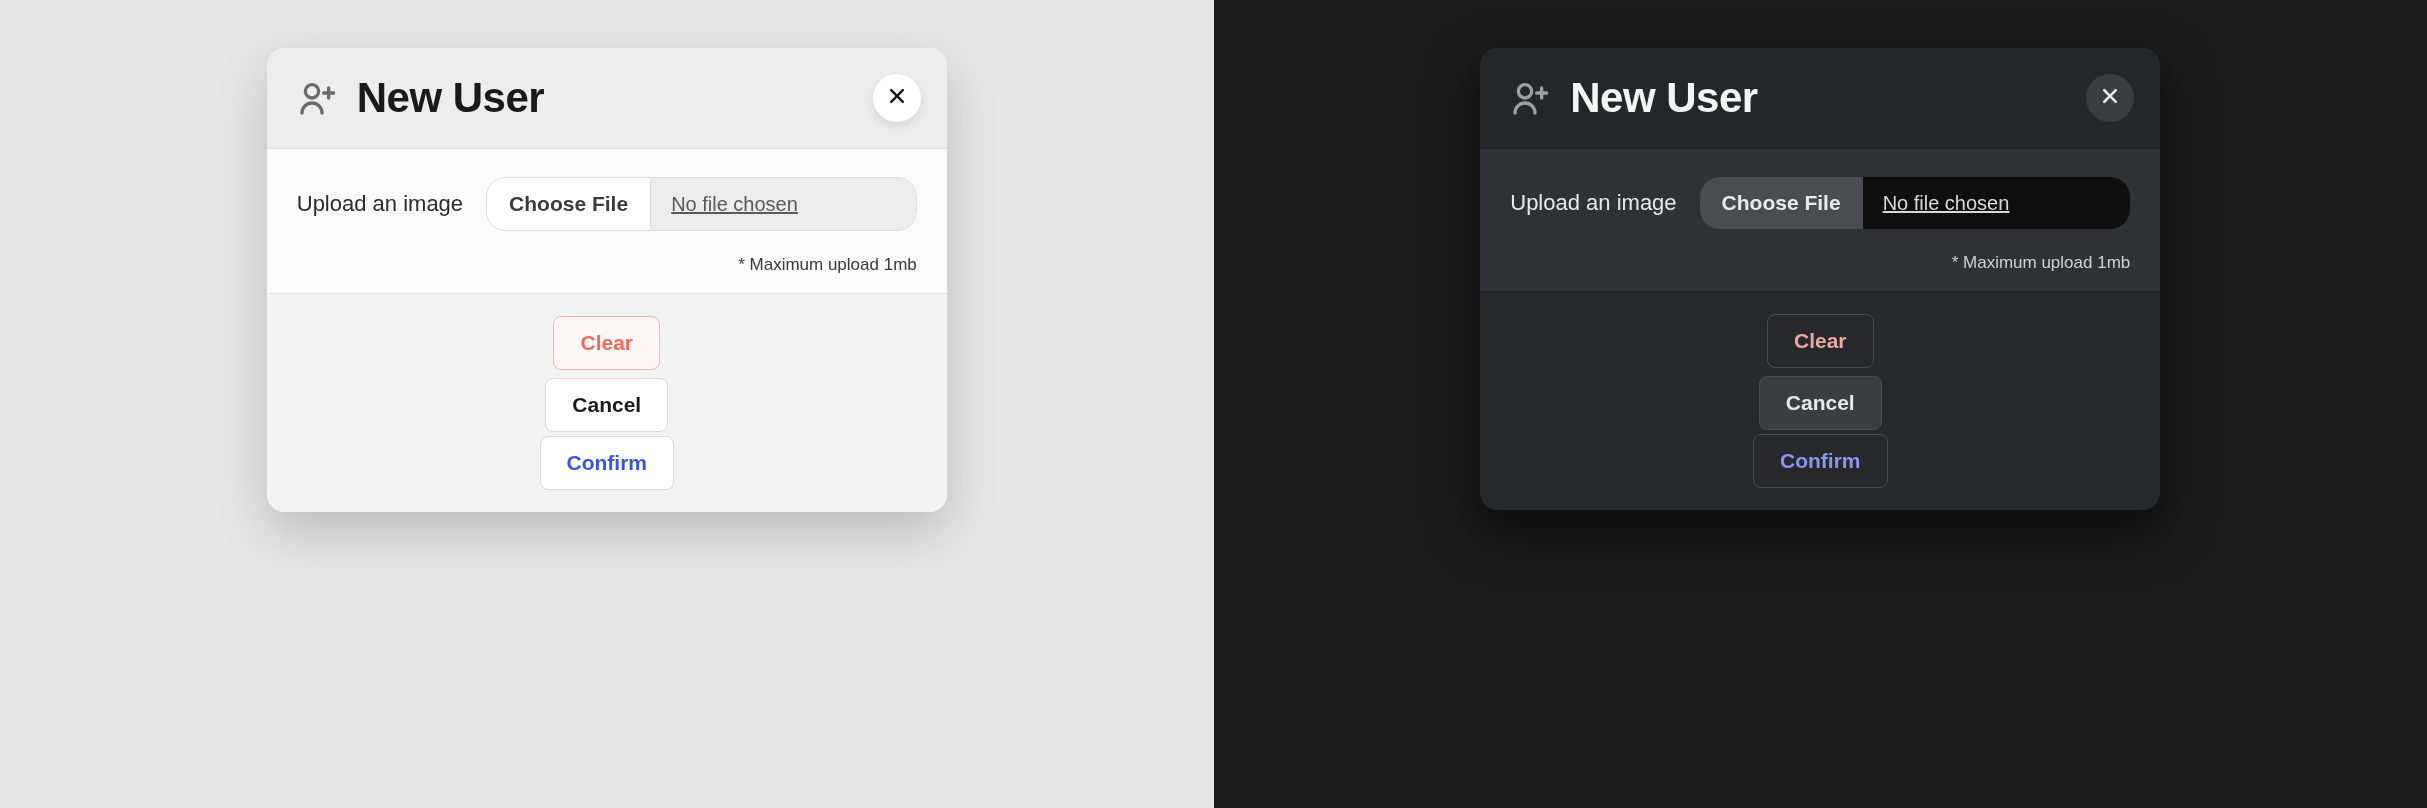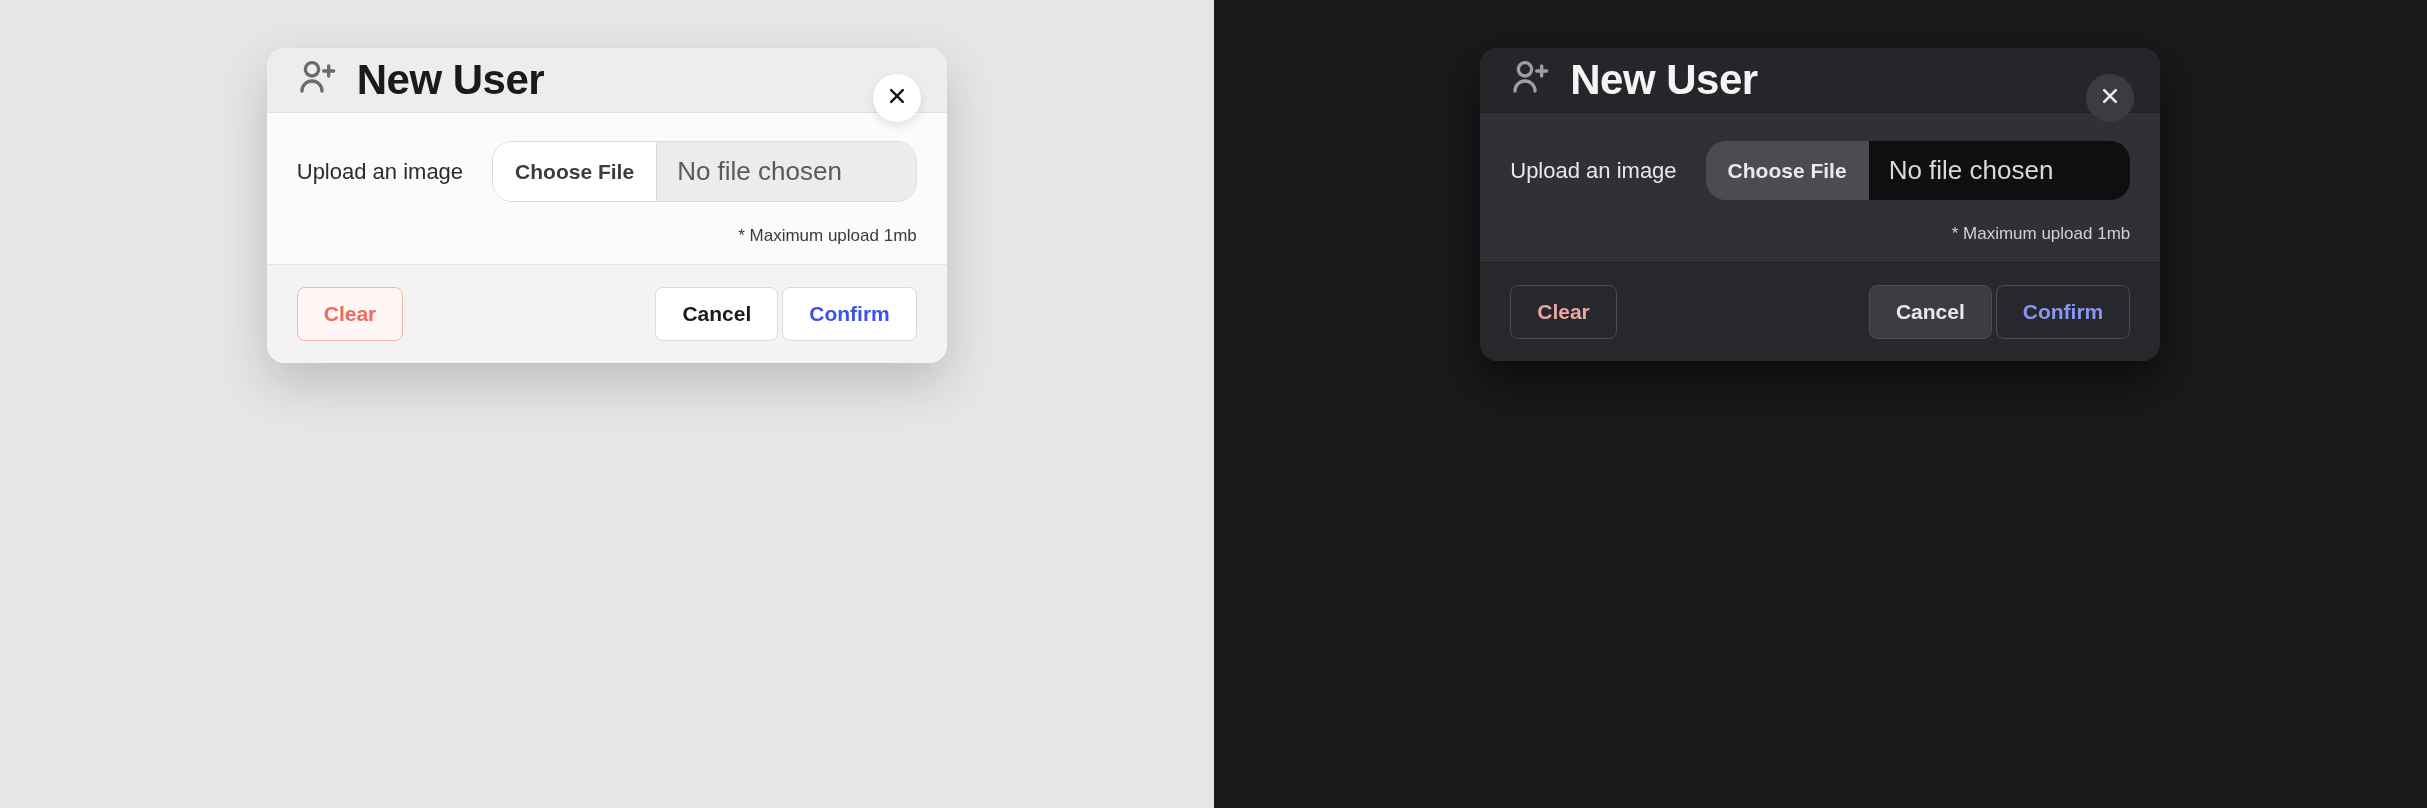--- a/index.html
+++ b/index.html
@@ -24,22 +24,22 @@
   width: 680px;
   border-radius: 18px;
   overflow: hidden;
   box-shadow: 0 20px 50px rgba(0,0,0,0.18);
 }
 .light .modal { background: #fbfbfb; }
 .dark  .modal { background: #2b2d31; box-shadow: 0 20px 50px rgba(0,0,0,0.6); }
 
 .modal-header {
   display: flex;
-  align-items: flex-start;
-  padding: 8px 30px;
+  align-items: center;
+  padding: 26px 30px;
   position: relative;
 }
 .light .modal-header { background: #ededed; border-bottom: 1px solid #e1e1e1; }
 .dark  .modal-header { background: #24262a; border-bottom: 1px solid #1f2023; }
 
 .user-plus-icon {
   width: 40px;
   height: 40px;
   margin-right: 20px;
   flex-shrink: 0;
@@ -74,21 +74,21 @@
 
 .modal-body {
   padding: 28px 30px 18px 30px;
 }
 .light .modal-body { background: #fbfbfb; }
 .dark  .modal-body { background: #2f3136; }
 
 .upload-row {
   display: flex;
   align-items: center;
-  gap: 29px;
+  gap: 23px;
   margin-bottom: 24px;
 }
 .upload-label {
   font-size: 22px;
   font-weight: 400;
   white-space: nowrap;
 }
 .light .upload-label { color: #2c2c2c; }
 .dark  .upload-label { color: #e8e8e9; }
 
@@ -108,39 +108,41 @@
   border: none;
   cursor: pointer;
   white-space: nowrap;
 }
 .light .choose-btn { background: #ffffff; color: #3c3c3c; border-right: 1px solid #dcdcdc; }
 .dark  .choose-btn { background: #4a4c52; color: #e9e9ea; }
 
 .file-status {
   flex: 1;
   padding: 14px 20px;
-  font-size: 26px;
-  display: flex;
-  align-items: center;
+  font-size: 20px;
+  display: flex;
+  align-items: center;
+  text-decoration: underline;
 }
 .light .file-status { background: #ececec; color: #5a5a5a; }
 .dark  .file-status { background: #0f0f10; color: #d9d9da; }
 
 .hint {
   font-size: 17px;
   text-align: right;
 }
 .light .hint { color: #3a3a3a; }
 .dark  .hint { color: #d0d0d2; }
 
 .modal-footer {
   display: flex;
   align-items: center;
   padding: 22px 30px;
   gap: 4px;
+  flex-direction: column;
 }
 .light .modal-footer { background: #f3f3f3; border-top: 1px solid #e3e3e3; }
 .dark  .modal-footer { background: #26282c; border-top: 1px solid #1f2023; }
 
 .btn {
   padding: 14px 26px;
   font-size: 21px;
   font-weight: 700;
   border-radius: 8px;
   cursor: pointer;

